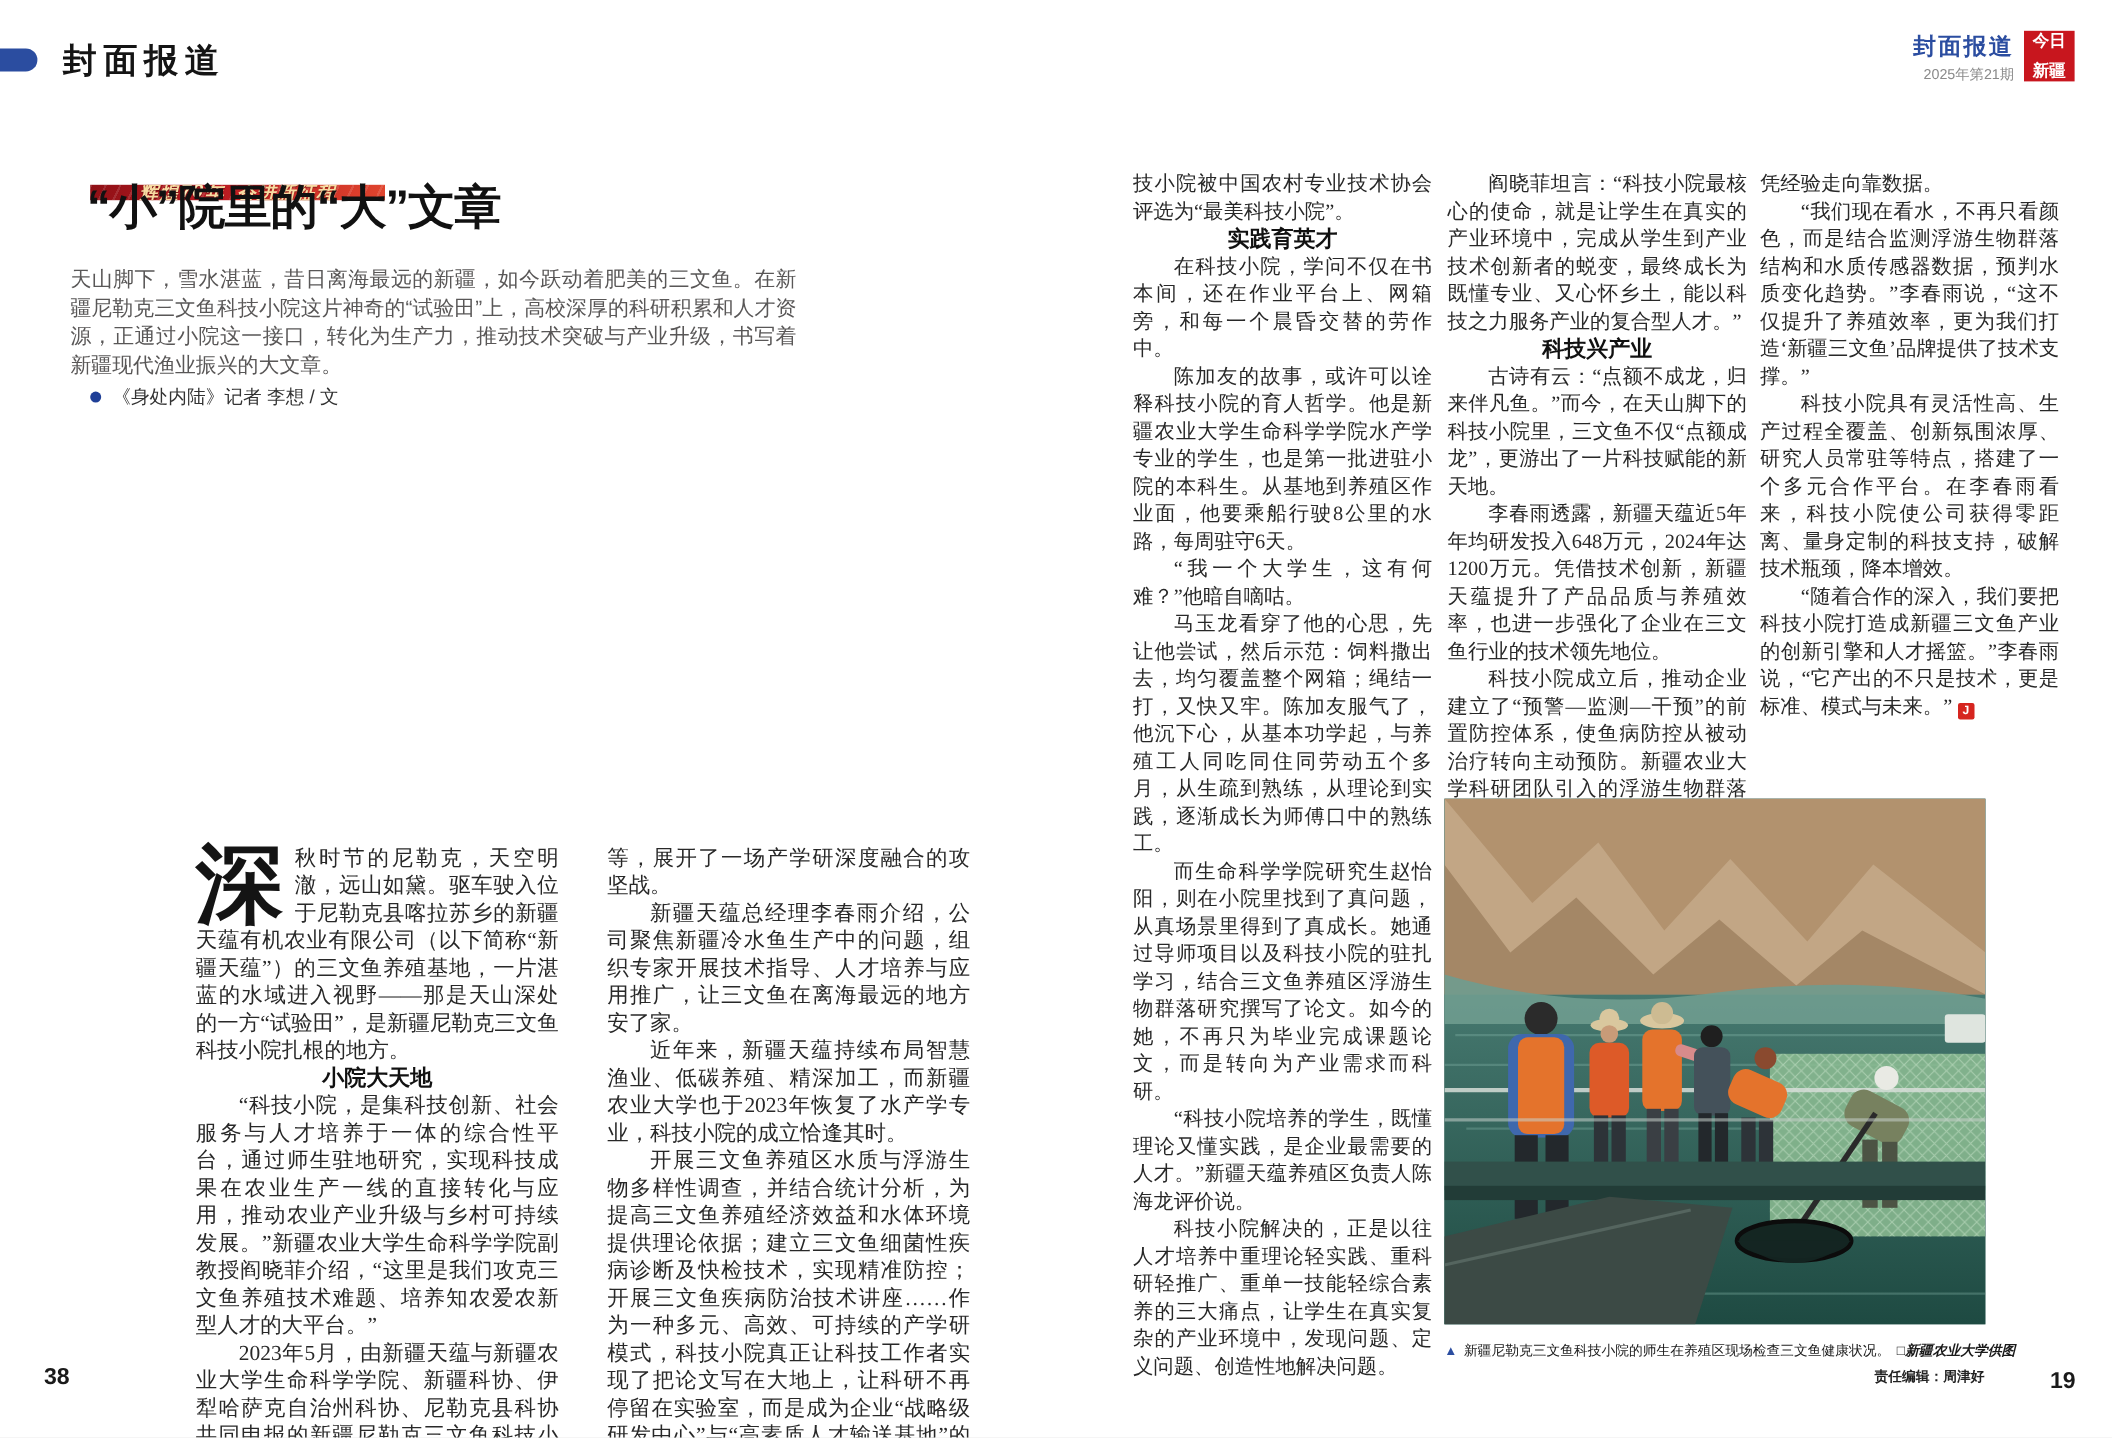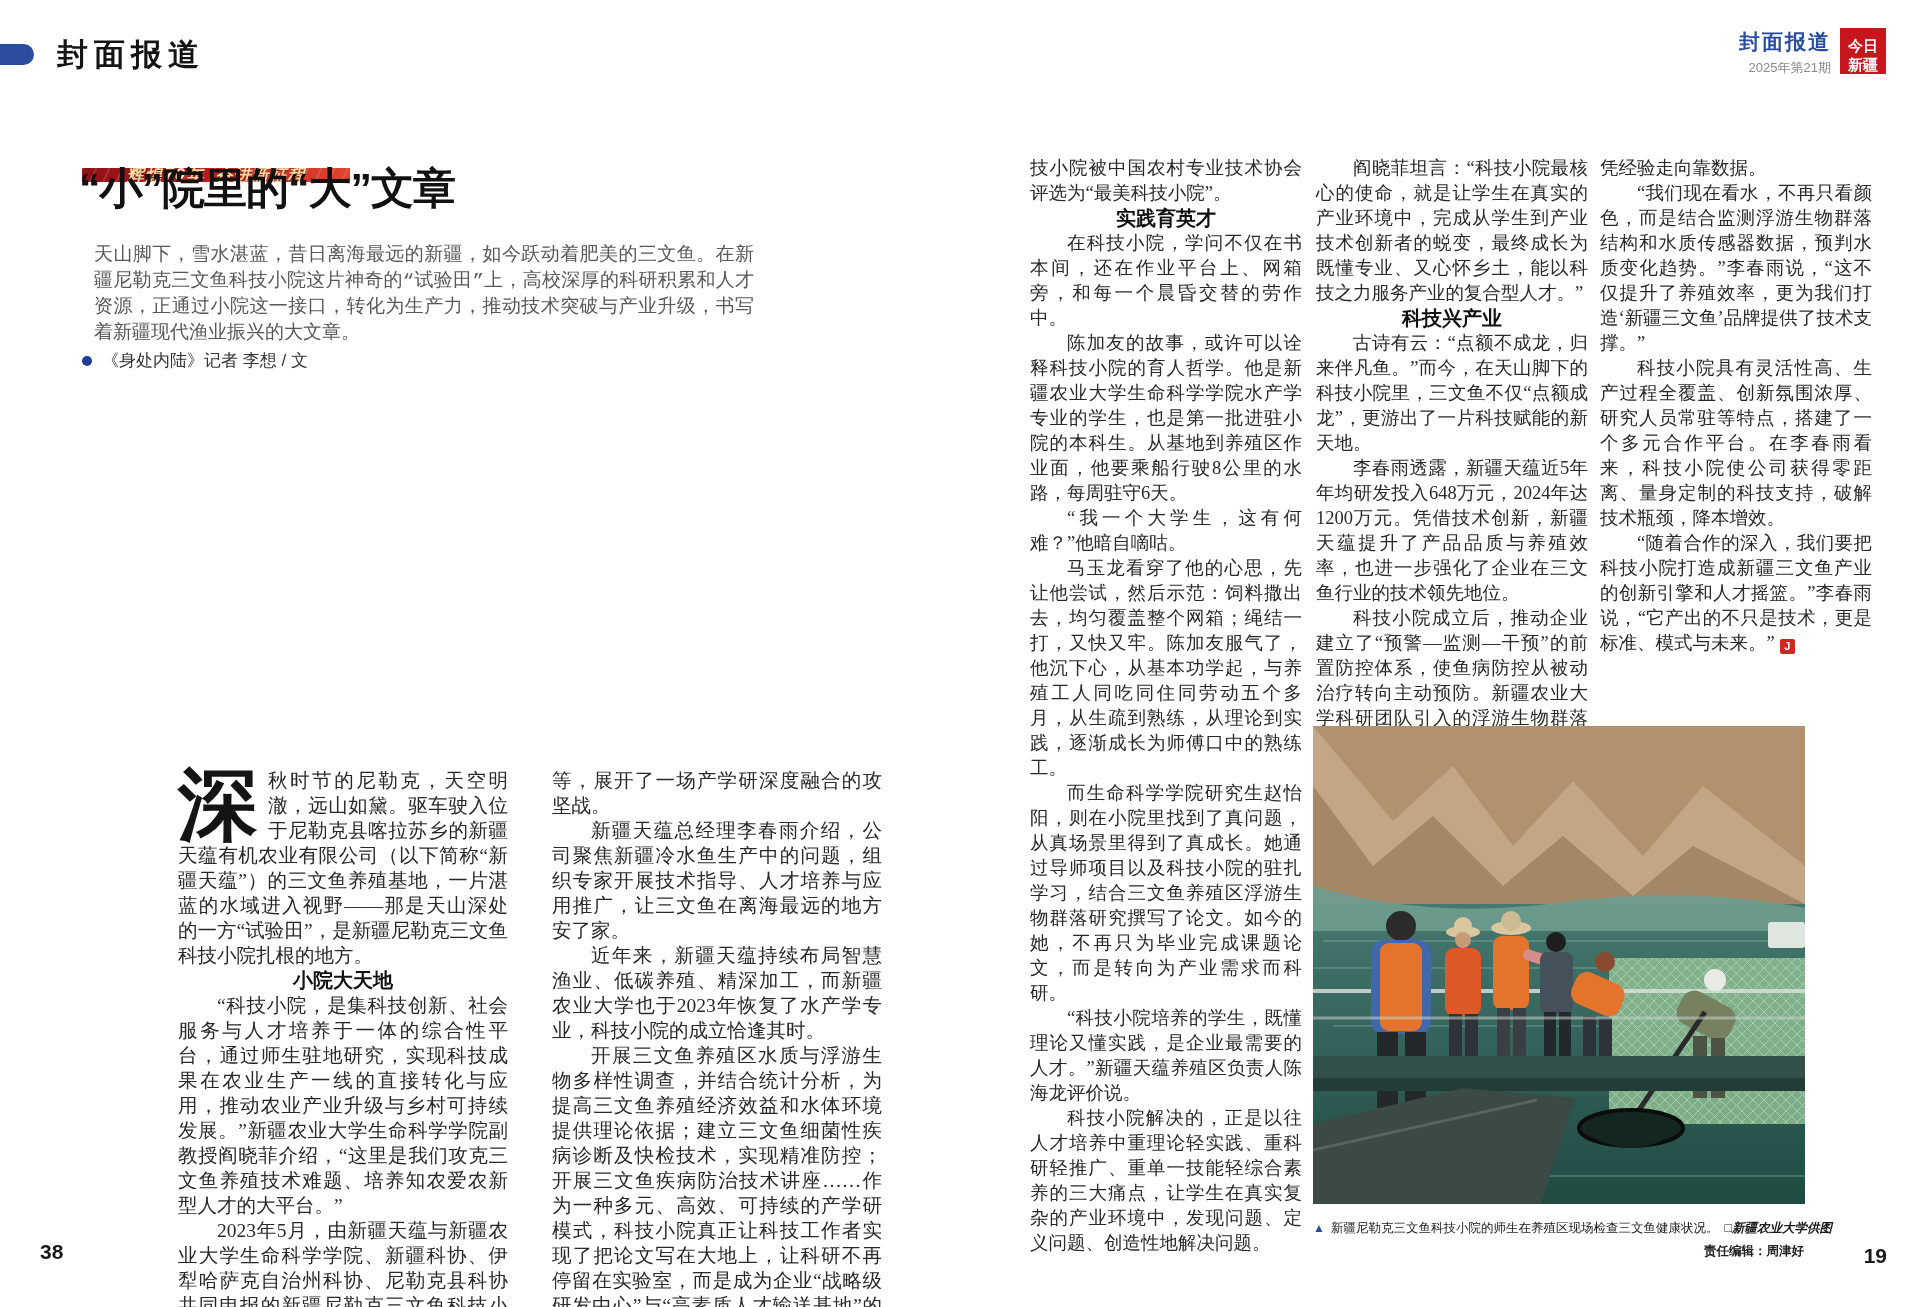--- a/index.html
+++ b/index.html
@@ -12,37 +12,37 @@
   .hdr-pill { position:absolute; left:0; top:44px; width:34px; height:21px;
     background:#2b4da0; border-radius:0 11px 11px 0; }
   .hdr-calligraphy { position:absolute; left:57px; top:34px; font-size:31px; font-weight:700;
     font-family:"Liberation Serif","DejaVu Serif",serif; color:#141414; letter-spacing:6px; }
   
   .hdr-right { position:absolute; right:34px; top:28px; display:flex; align-items:flex-start; gap:9px; }
   .hdr-right .txt { text-align:right; font-family:"Liberation Sans","DejaVu Sans",sans-serif; }
   .hdr-right .sec { font-size:21px; font-weight:700; color:#2b4da0; letter-spacing:2px; }
   .hdr-right .issue { font-size:13px; color:#8a8a8a; margin-top:3px; }
   .logo-box { width:46px; height:46px; background:#c8161e; color:#fff; display:flex;
-    flex-direction:column; align-items:center; justify-content:flex-end;
+    flex-direction:column; align-items:center; justify-content:space-between;
     font-family:"Liberation Sans","DejaVu Sans",sans-serif; font-weight:700; font-size:15px; line-height:19px; }
   
   .banner { position:absolute; left:82px; top:128px; width:268px; height:14px;
     background:linear-gradient(100deg,#8f1016 0%,#bb1b21 45%,#e0452e 100%);
     display:flex; align-items:center; justify-content:center; overflow:hidden;
     font-family:Liberation Mono, monospace;margin-top:40px; }
   .banner:before { content:""; position:absolute; inset:0;
     background:repeating-linear-gradient(115deg, rgba(255,255,255,0.12) 0 2px, transparent 2px 12px); }
   .banner span { position:relative; font-style:italic; font-weight:700; color:#f7dca2;
     text-shadow:0 1px 1px rgba(0,0,0,0.35); }
   .banner .b-pre, .banner .b-suf { font-size:17px; letter-spacing:1px; }
   .banner .b-num { font-size:18px; margin:0 1px; color:#ffe9b8; }
   .title { position:absolute; left:79px; top:160px; font-size:43px; font-weight:900;
     font-family:"Liberation Sans","DejaVu Sans",sans-serif; color:#111; letter-spacing:-1px; }
-  .intro { position:absolute; left:94px; top:242px; width:660px; font-size:19px; line-height:26px;
-    color:#595757; font-family:Liberation Mono, monospace; text-align:justify; }
+  .intro { position:absolute; left:64px; top:242px; width:660px; font-size:19px; line-height:26px;
+    color:#595757; font-family:Liberation Sans, sans-serif; text-align:justify; }
   .byline { position:absolute; left:82px; top:349px; display:flex; align-items:center; gap:10px;
     font-family:"Liberation Sans","DejaVu Sans",sans-serif; font-size:17px; color:#333; }
   .byline .dot { width:10px; height:10px; border-radius:50%; background:#1f3f97; }
   
   .col { position:absolute; text-align:justify; color:#282828; }
   .col p { margin:0; }
   .col .indent { text-indent:2em; }
   .col-left  { width:330px; font-size:19.5px; line-height:25px; top:768px; }
   #colL1 { left:178px; } #colL2 { left:552px; }
   .col-right { width:272px; font-size:18.5px; line-height:25px; top:156px; }

